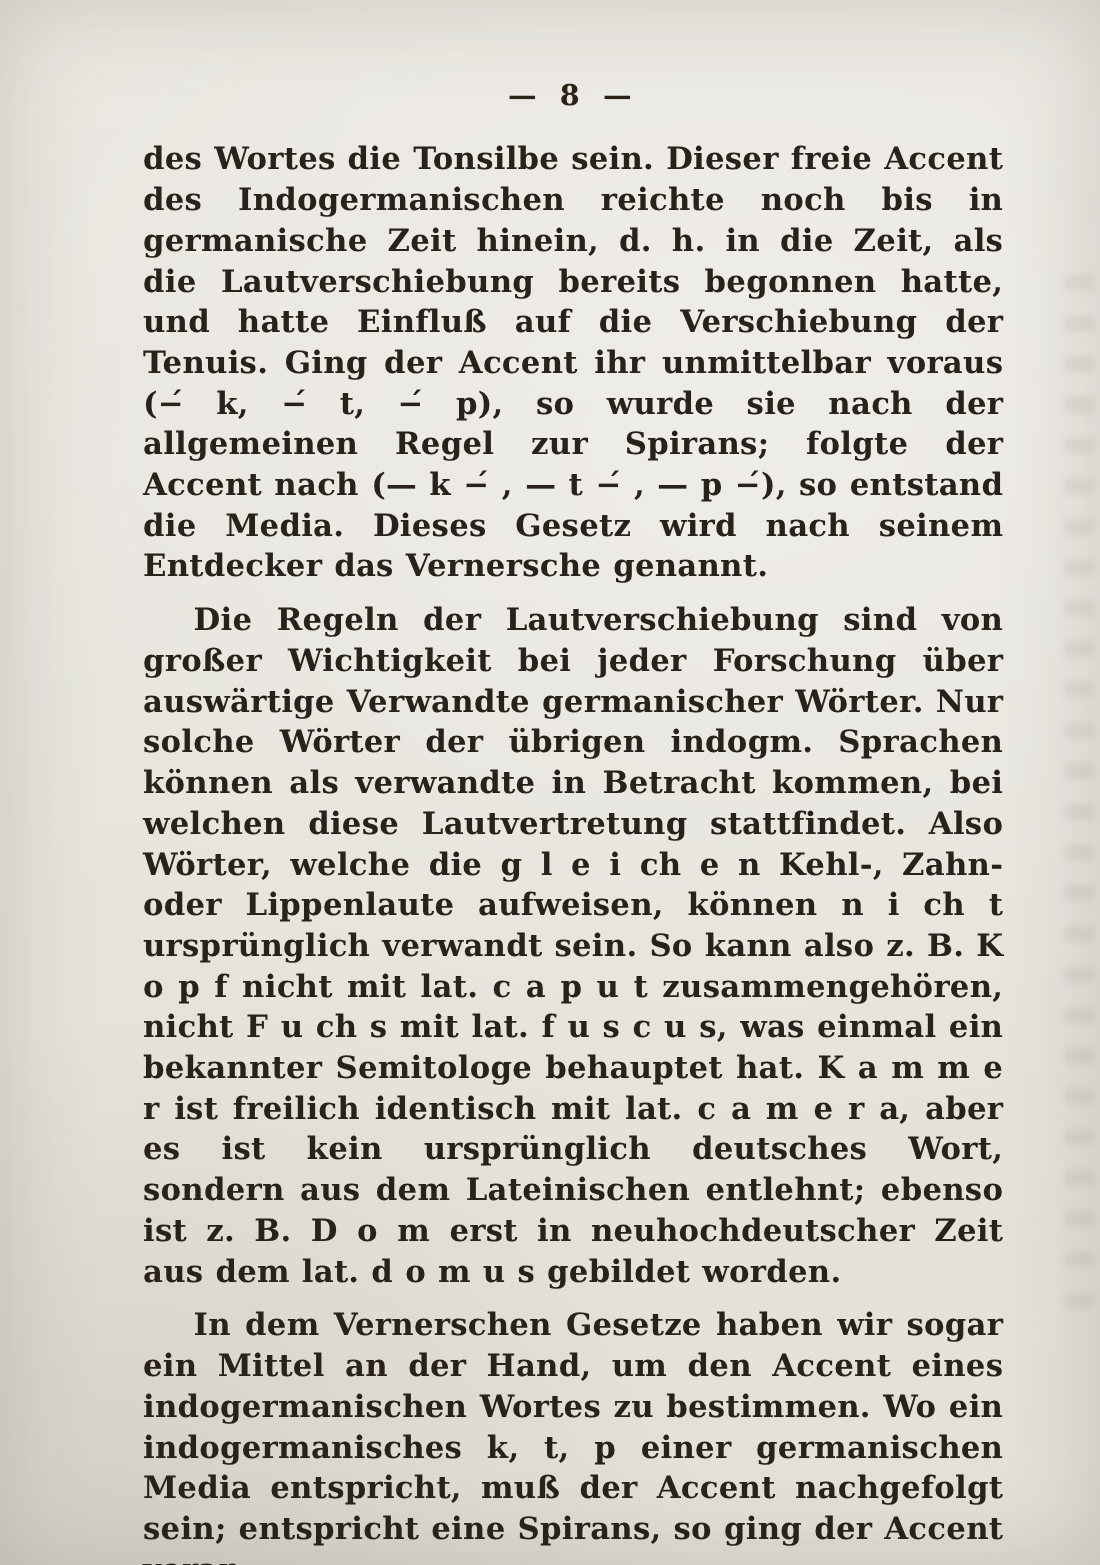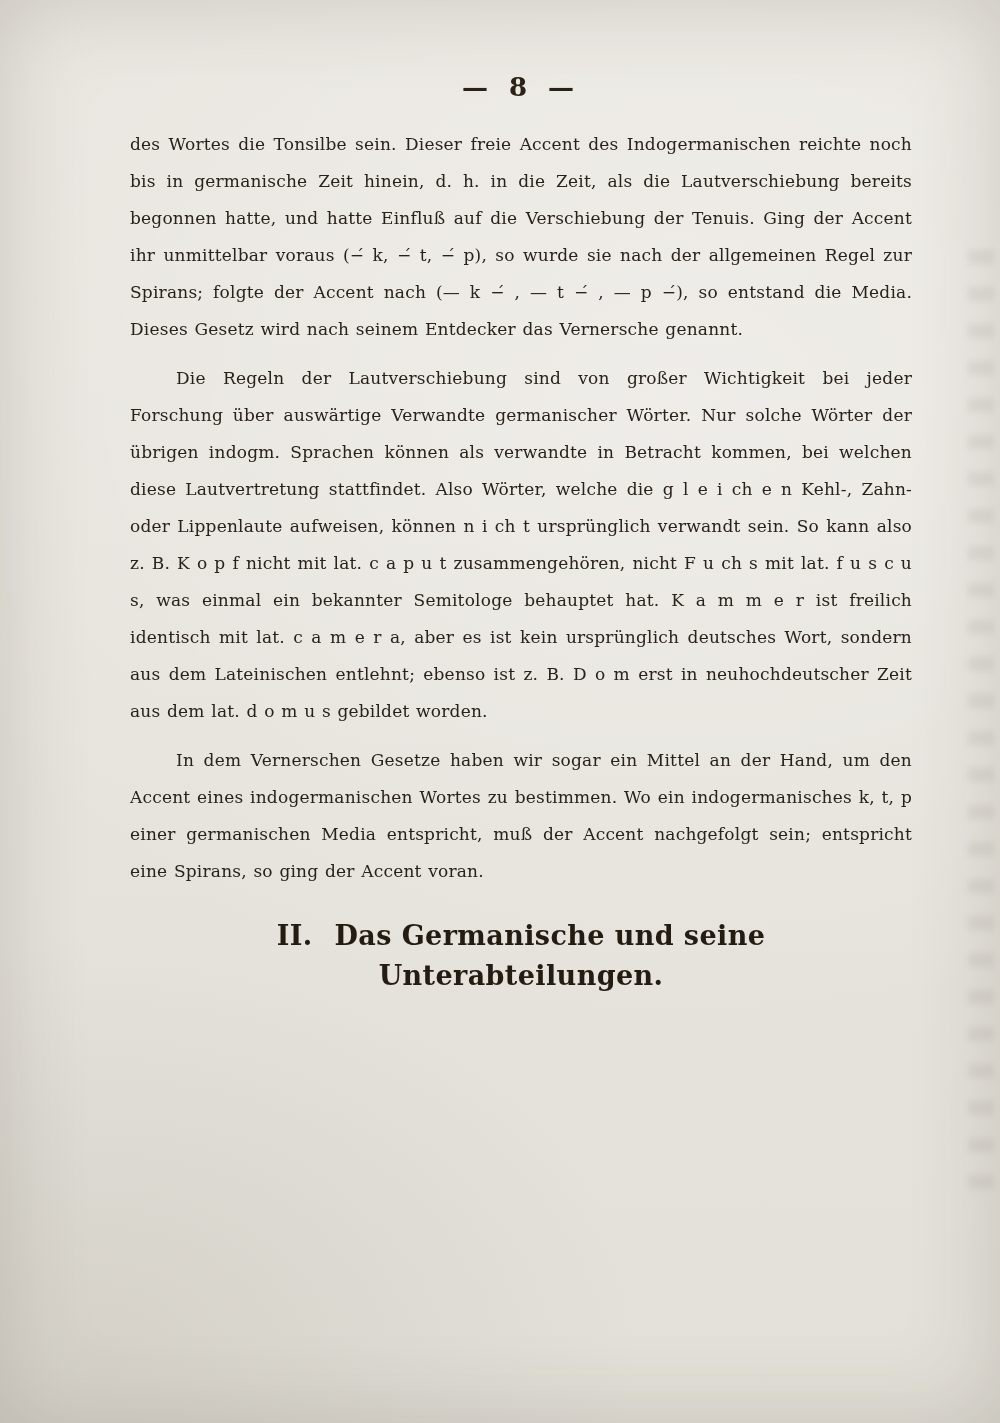--- a/index.html
+++ b/index.html
@@ -53,22 +53,22 @@
     color: #2c2116;
   }
   .text-block {
     position: absolute;
     top: 126px;
     left: 130px;
     width: 782px;
   }
   .para {
     margin: 0;
-    font-size: 17px;
-    font-weight: normal;
+    font-size: 28px;
+    font-weight: bold;
     line-height: 37px;
     text-align: justify;
     letter-spacing: 0.2px;
     word-spacing: 1px;
   }
   .para.indent { text-indent: 46px; margin-top: 12px; }
   .section-heading {
     margin: 26px 0 16px 0;
     font-size: 27px;
     font-weight: bold;

